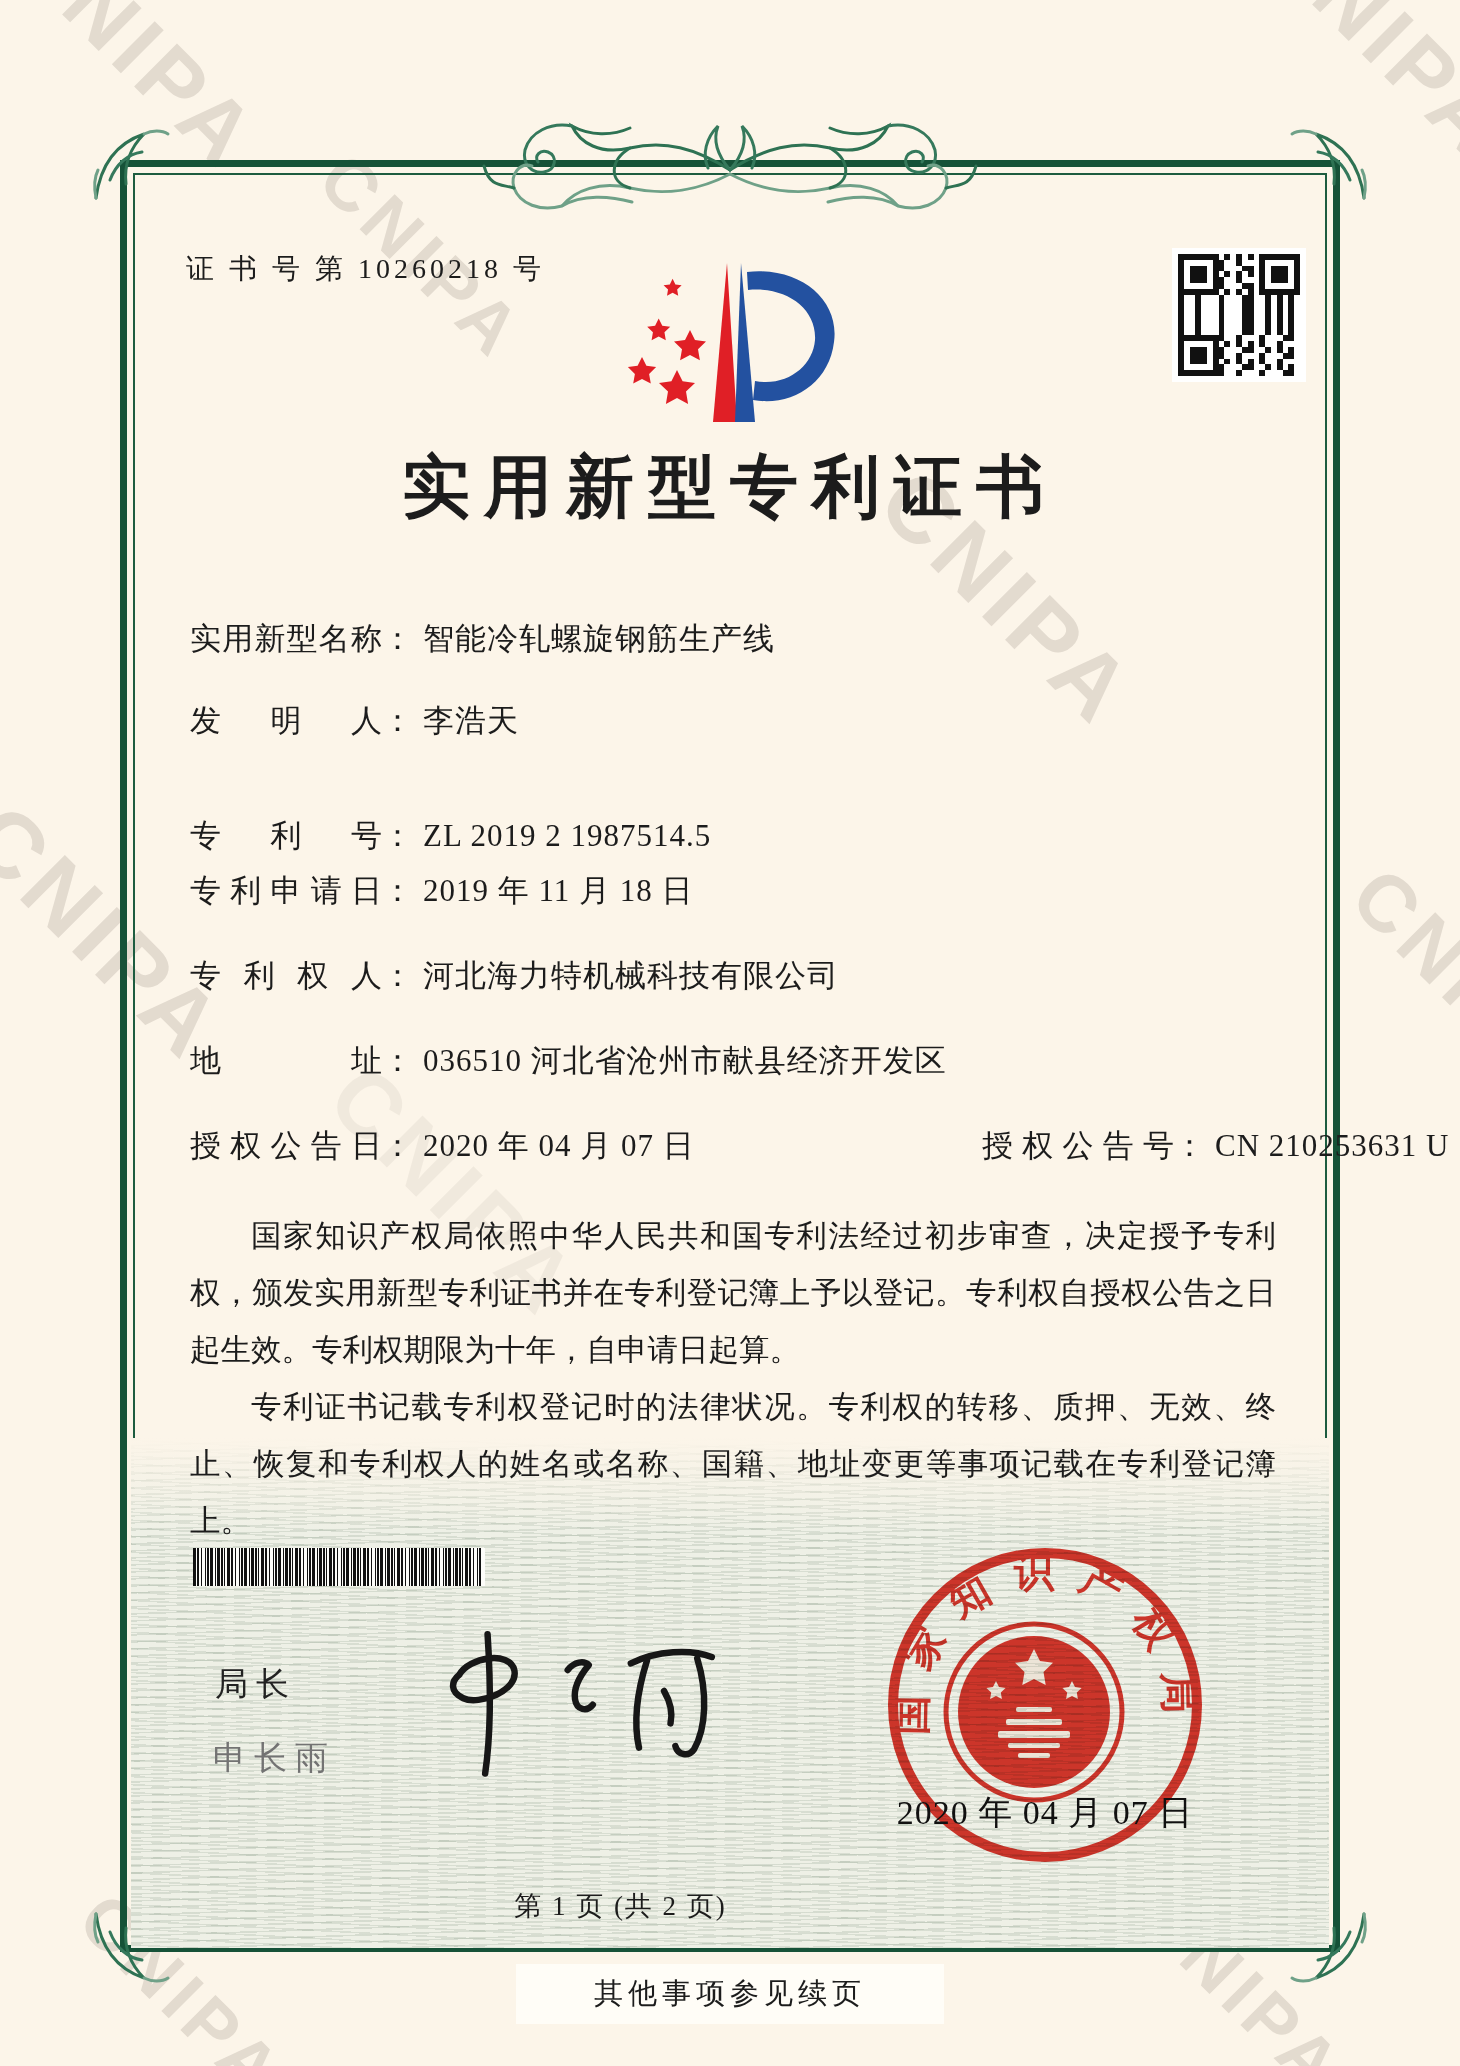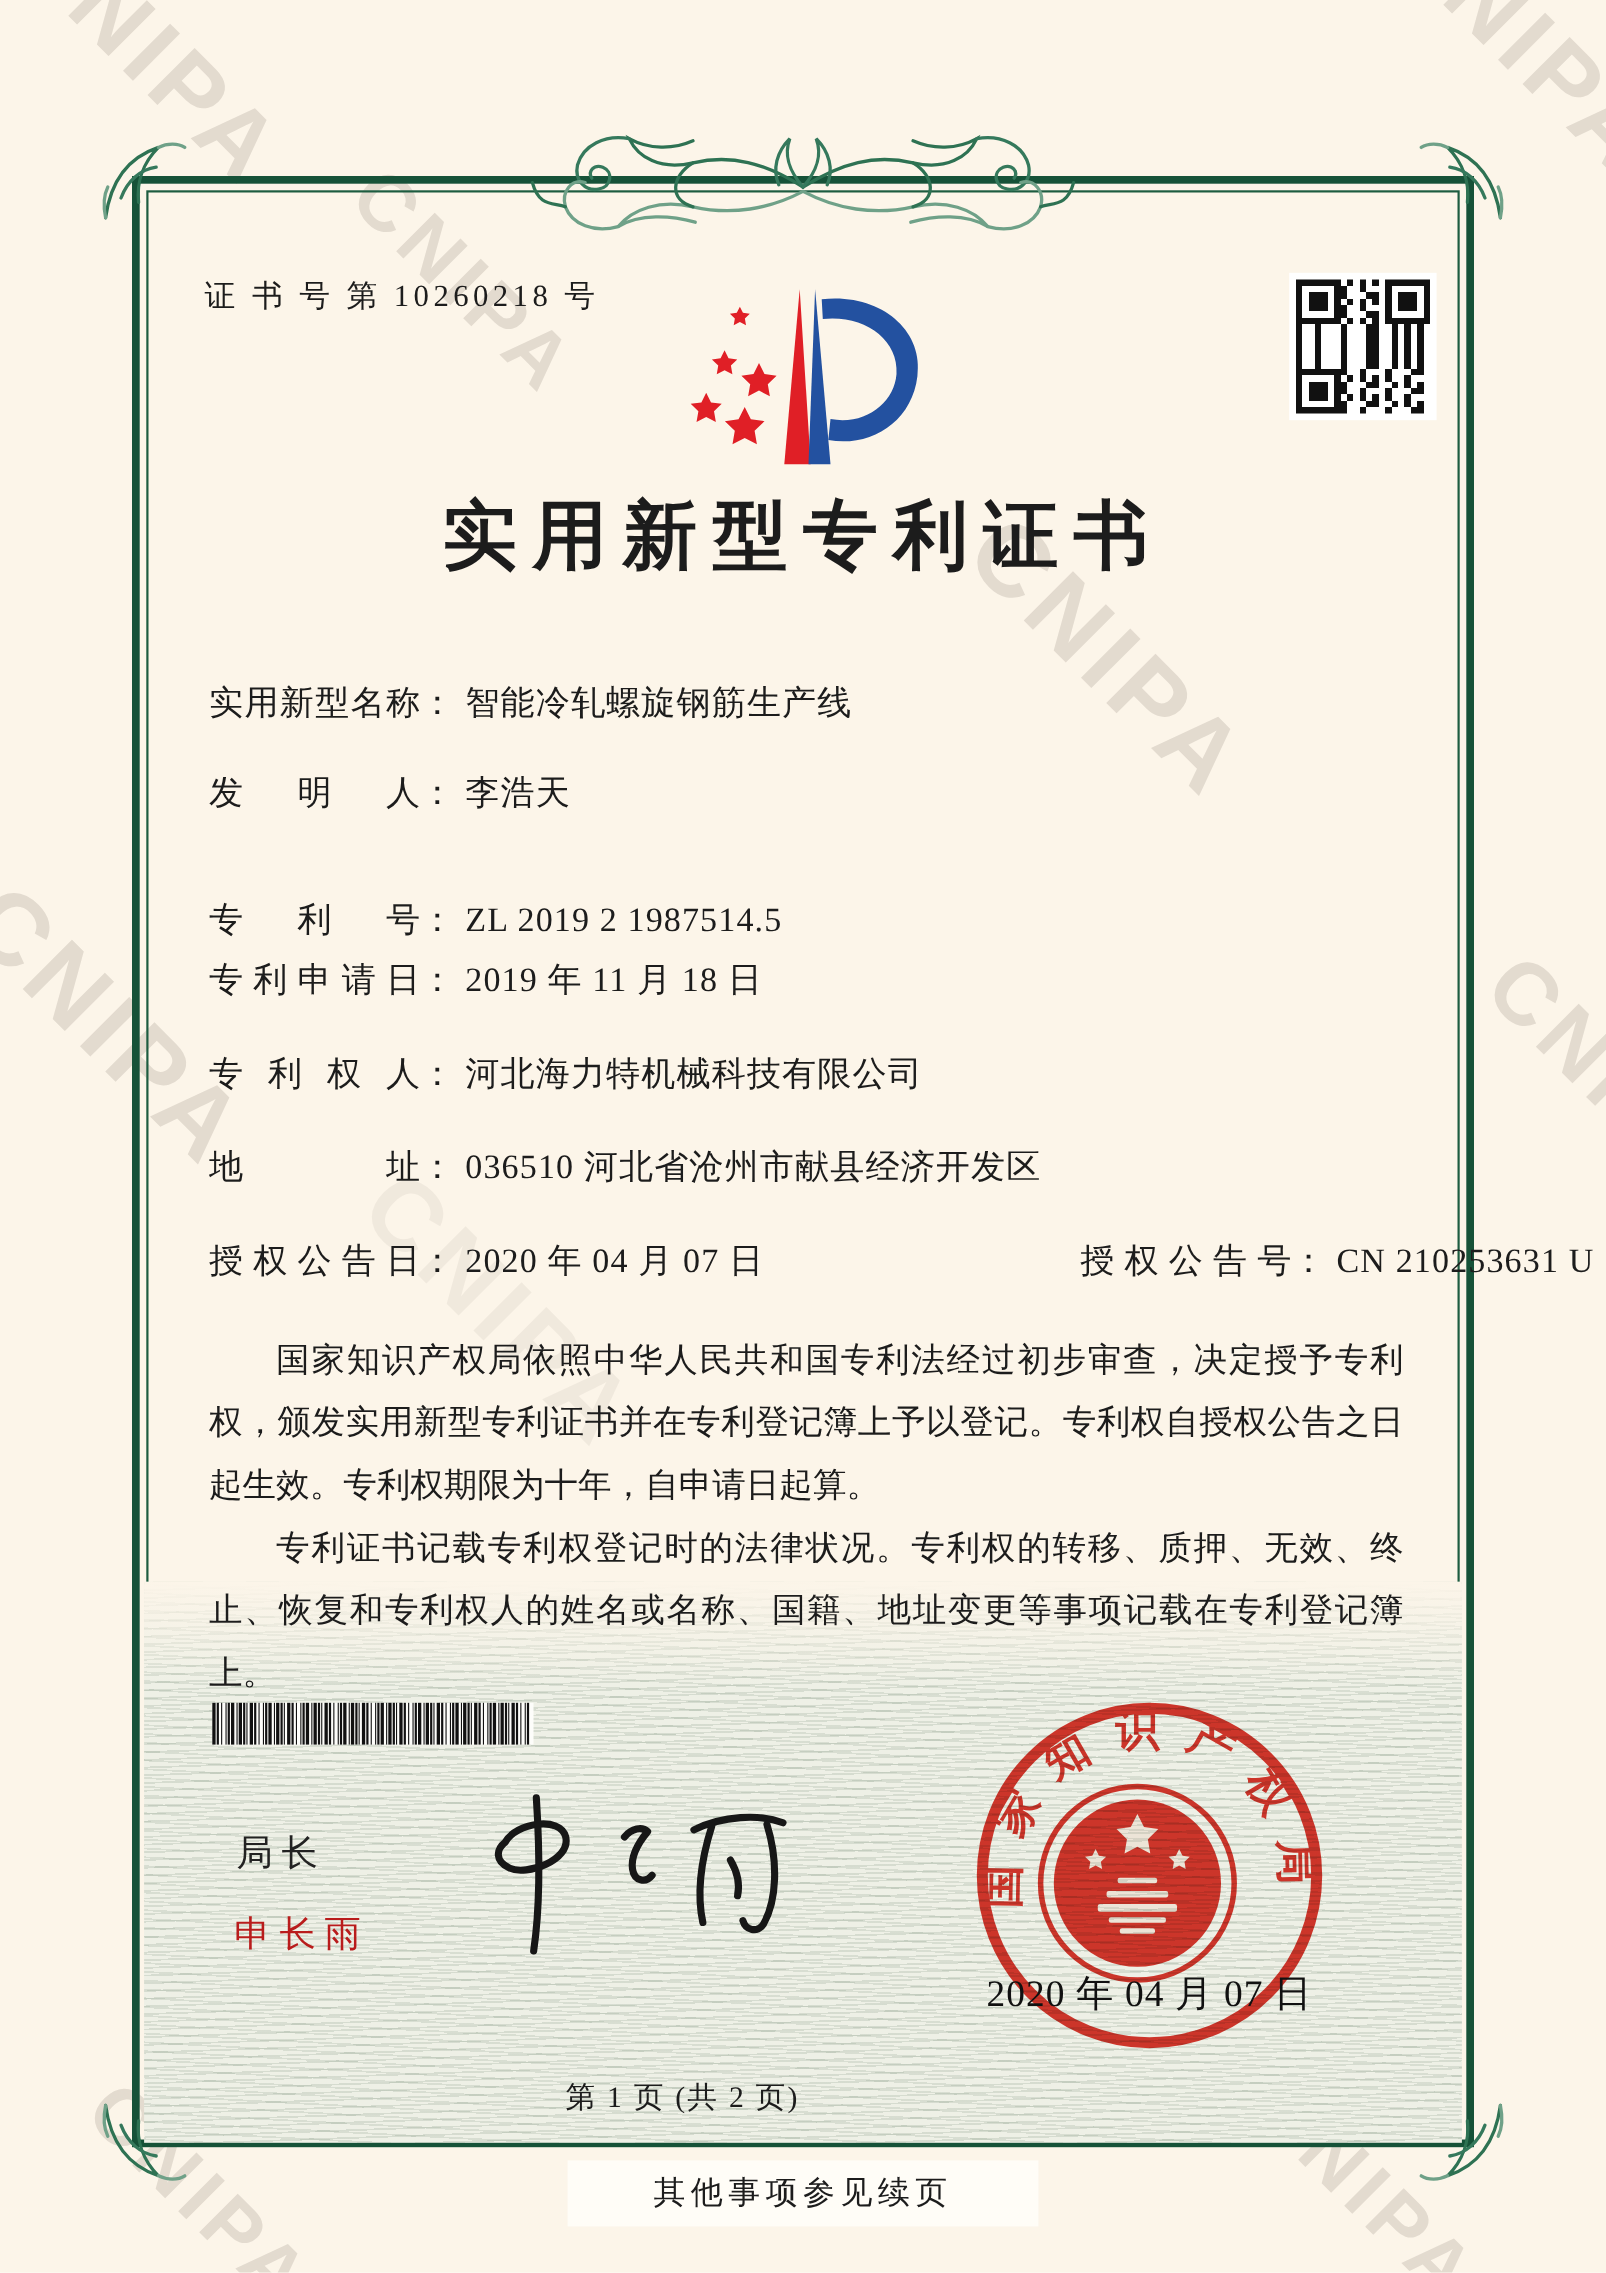--- a/index.html
+++ b/index.html
@@ -65,21 +65,21 @@
   
   .barcode{
     position:absolute;left:193px;top:1548px;width:292px;height:38px;
     background:#fdfdfa;display:flex;align-items:stretch;
   }
   .barcode div{height:100%;}
   
   .sig-title{position:absolute;left:215px;top:1662px;font-size:33px;letter-spacing:8px;
     font-family:"Liberation Sans","DejaVu Sans",sans-serif;color:#222;}
   .sig-name{position:absolute;left:213px;top:1736px;font-size:33px;letter-spacing:8px;
-    font-family:"Liberation Sans","DejaVu Sans",sans-serif;color:#b91c1c;}
+    font-family:"Liberation Sans","DejaVu Sans",sans-serif;color:#737373;}
   .sig-script{position:absolute;left:388px;top:1618px;}
   
   .seal{position:absolute;left:882px;top:1545px;width:326px;height:326px;
     mix-blend-mode:multiply;opacity:.93;}
   .seal-date{
     position:absolute;left:880px;top:1790px;width:330px;text-align:center;
     font-size:34px;font-weight:500;color:#111;letter-spacing:1px;
   }
   
   .page-num{

